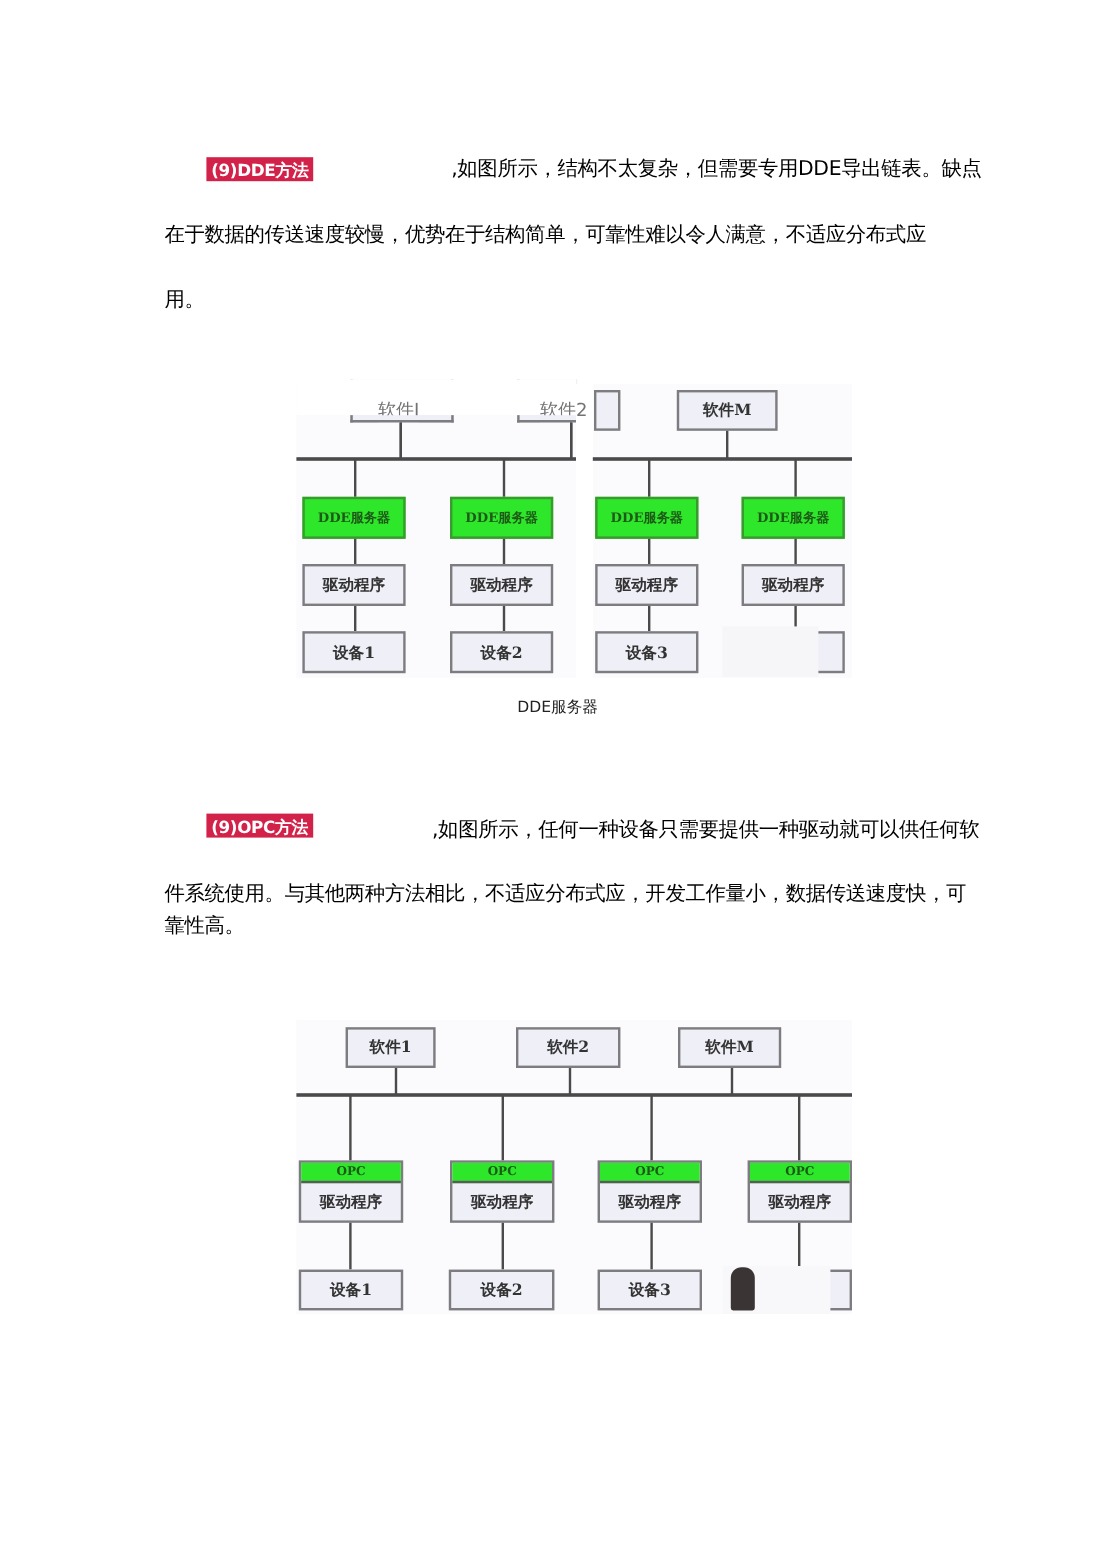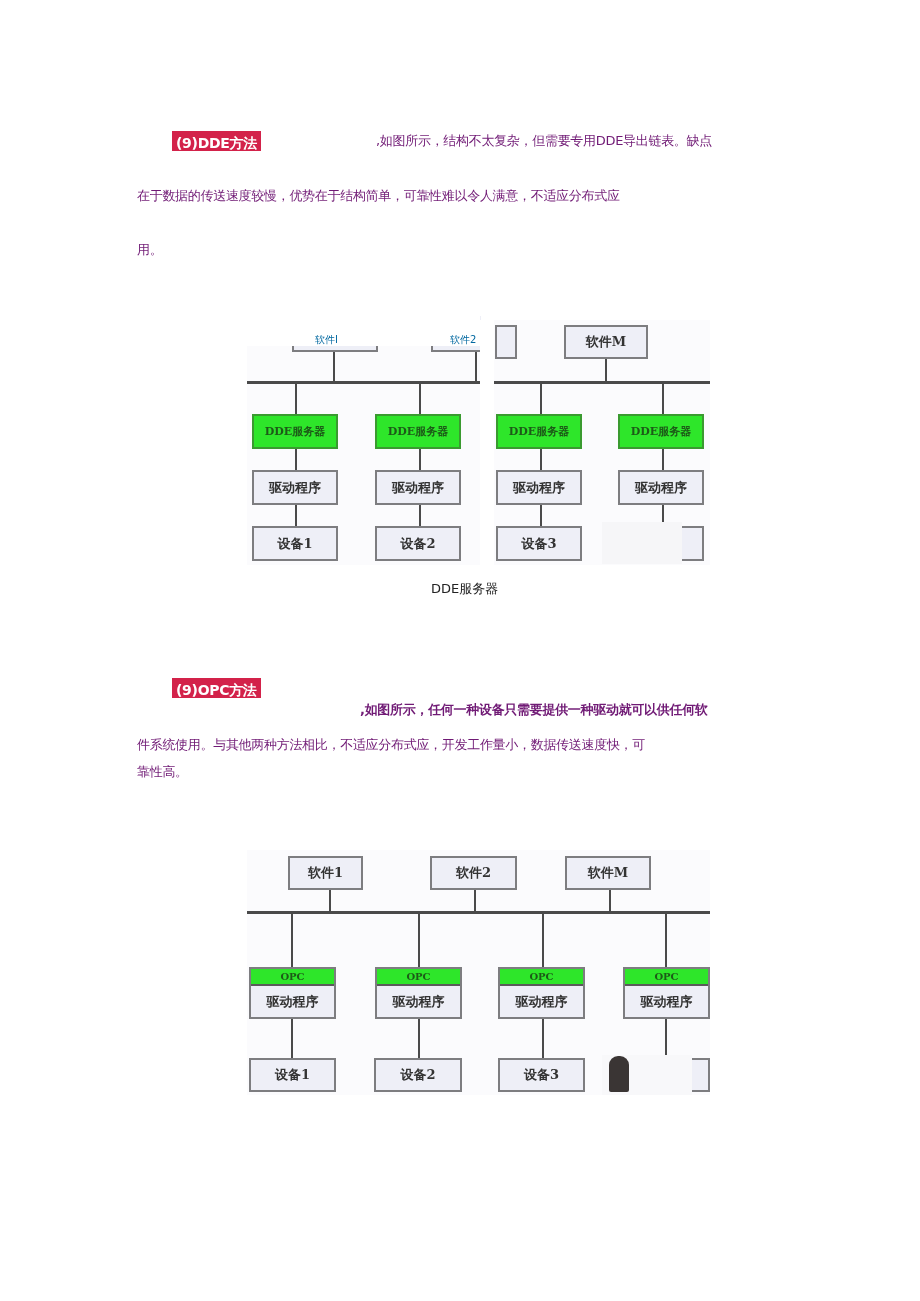--- a/index.html
+++ b/index.html
@@ -2,21 +2,21 @@
 <html><head>
 <meta charset="utf-8">
 <style>
   html, body { margin: 0; padding: 0; background: #ffffff; }
   body {
     width: 920px; height: 1301px; position: relative; overflow: hidden;
     font-family: "DejaVu Sans", "Liberation Sans", sans-serif;
     color: #111;
   }
   .abs { position: absolute; }
-  .text { font-size: 13px; line-height: 20px; white-space: nowrap; color: #701a75; letter-spacing: -0.3px; }
+  .text { font-size: 17px; line-height: 20px; white-space: nowrap; color: #000000; letter-spacing: -0.3px; }
   .tag {
     background: #d3224a; color: #fff; font-weight: bold; font-size: 14px;
     height: 20px; line-height: 24px; padding: 0 4px; overflow: hidden;
     letter-spacing: -0.3px;
   }
   .caption { font-size: 13px; color: #222; white-space: nowrap; }
 
   
   .diagram { position: absolute; background: #fbfbfd; }
   .box {
@@ -31,21 +31,21 @@
   .opc-head {
     position: absolute; left: 0; right: 0; top: 0; height: 15px;
     background: #2ee62a; border-bottom: 2px solid #5a5a5a;
     font-family: "DejaVu Serif", "Liberation Serif", serif;
     font-size: 10px; line-height: 15px; text-align: center; color: #1d5a18; font-weight: bold;
   }
   .opc-body {
     position: absolute; left: 0; right: 0; top: 17px; bottom: 0;
     display: flex; align-items: center; justify-content: center;
   }
-  .plain-label { position: absolute; font-size: 10px; color: #0369a1; white-space: nowrap; background: #fff; }
+  .plain-label { position: absolute; font-size: 15px; color: #737373; white-space: nowrap; background: #fff; }
   .gap { position: absolute; background: #ffffff; }
   .smudge { position: absolute; }
 </style>
 </head>
 <body>
 
 <div class="abs tag" style="left:172px; top:131px;">(9)DDE方法</div>
 <div class="abs text" style="left:376px; top:131px;">,如图所示，结构不太复杂，但需要专用DDE导出链表。缺点</div>
 <div class="abs text" style="left:137px; top:186px;">在于数据的传送速度较慢，优势在于结构简单，可靠性难以令人满意，不适应分布式应</div>
 <div class="abs text" style="left:137px; top:240px;">用。</div>
@@ -129,21 +129,21 @@
 
   <div class="box" style="left:45px; top:26px; width:86px; height:6px; border-top:none;"></div>
   <div class="box" style="left:184px; top:26px; width:49px; height:6px; border-top:none; border-right:none;"></div>
   <div class="line" style="left:86px; top:32px; width:2px; height:30px;"></div>
   <div class="line" style="left:228px; top:32px; width:2px; height:30px;"></div>
 </div>
 
 <div class="abs caption" style="left:431px; top:580px;">DDE服务器</div>
 
 <div class="abs tag" style="left:172px; top:678px;">(9)OPC方法</div>
-<div class="abs text" style="left:360px; top:700px;font-weight:bold;">,如图所示，任何一种设备只需要提供一种驱动就可以供任何软</div>
+<div class="abs text" style="left:360px; top:682px;">,如图所示，任何一种设备只需要提供一种驱动就可以供任何软</div>
 <div class="abs text" style="left:137px; top:735px;">件系统使用。与其他两种方法相比，不适应分布式应，开发工作量小，数据传送速度快，可</div>
 <div class="abs text" style="left:137px; top:762px;">靠性高。</div>
 
 <div class="diagram" style="left:247px; top:850px; width:463px; height:245px;">
 
   <div class="box" style="left:41px; top:6px; width:75px; height:34px;">
       <span>软件1</span>
     </div>
   <div class="box" style="left:183px; top:6px; width:87px; height:34px;">
       <span>软件2</span>

